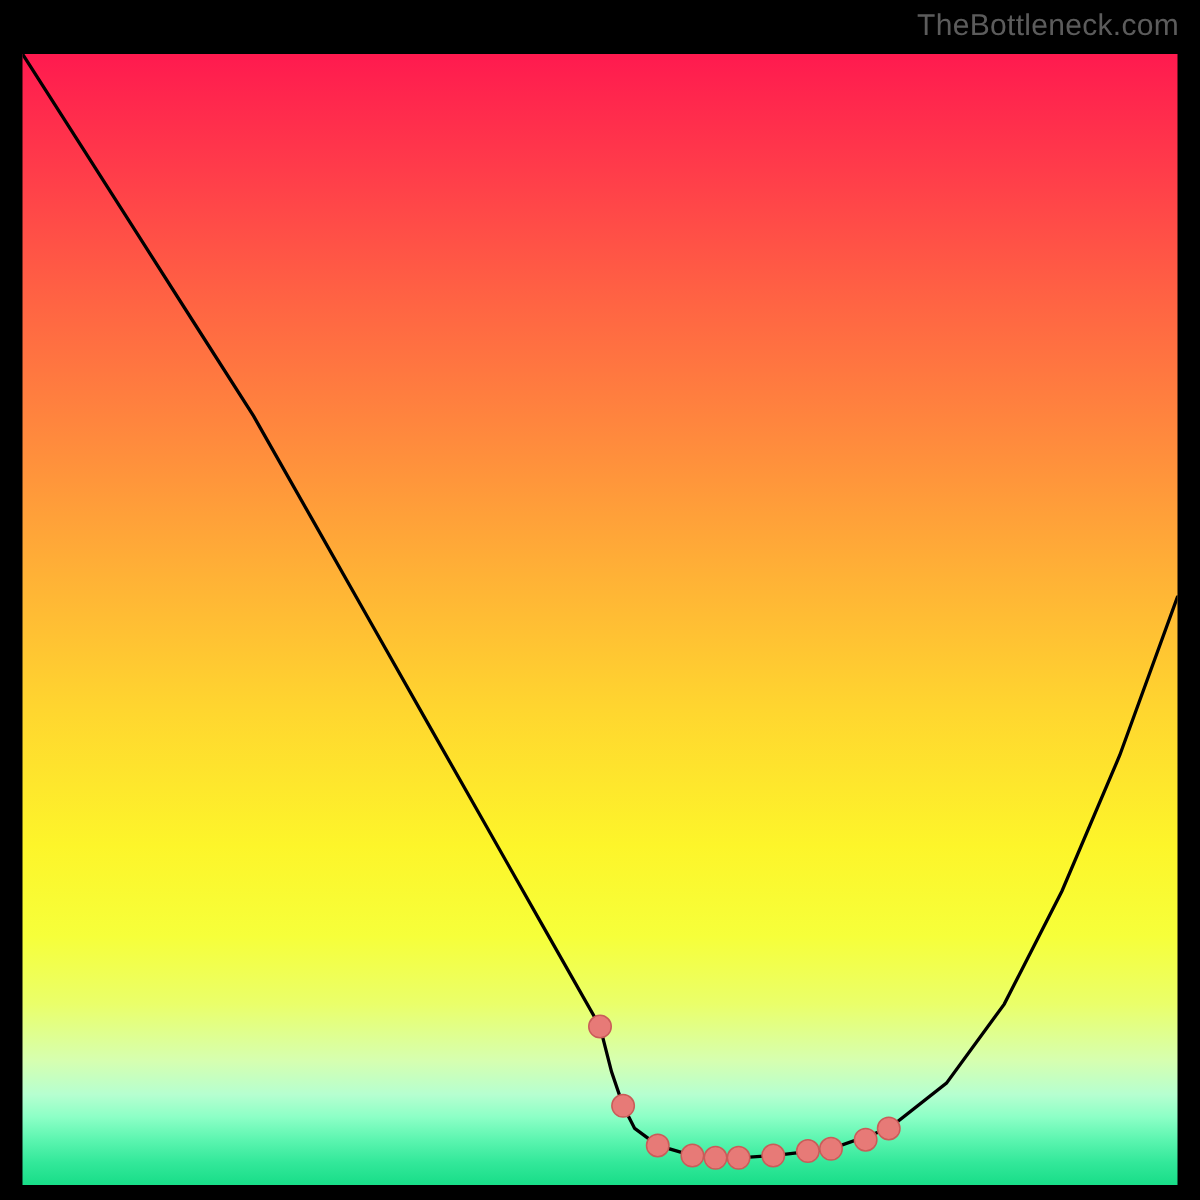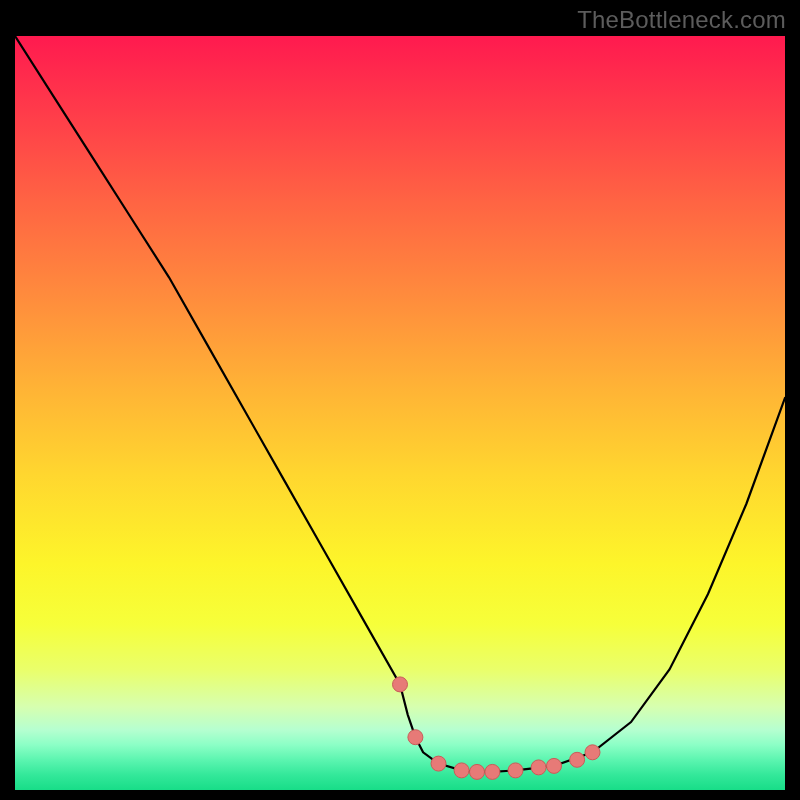--- a/index.html
+++ b/index.html
@@ -40,21 +40,21 @@
       #8cffc6 94%,
       #5cf5b0 96%,
       #33e89a 98%,
       #18dd88 100%
     );
   }
   .watermark {
     position: absolute;
     top: 6px;
     right: 14px;
-    font-size: 24px;
+    font-size: 20px;
     font-weight: 500;
     color: #5c5c5c;
     letter-spacing: 0.2px;
     user-select: none;
     pointer-events: none;
   }
   svg.curve {
     position: absolute;
     left: 0;
     top: 0;

